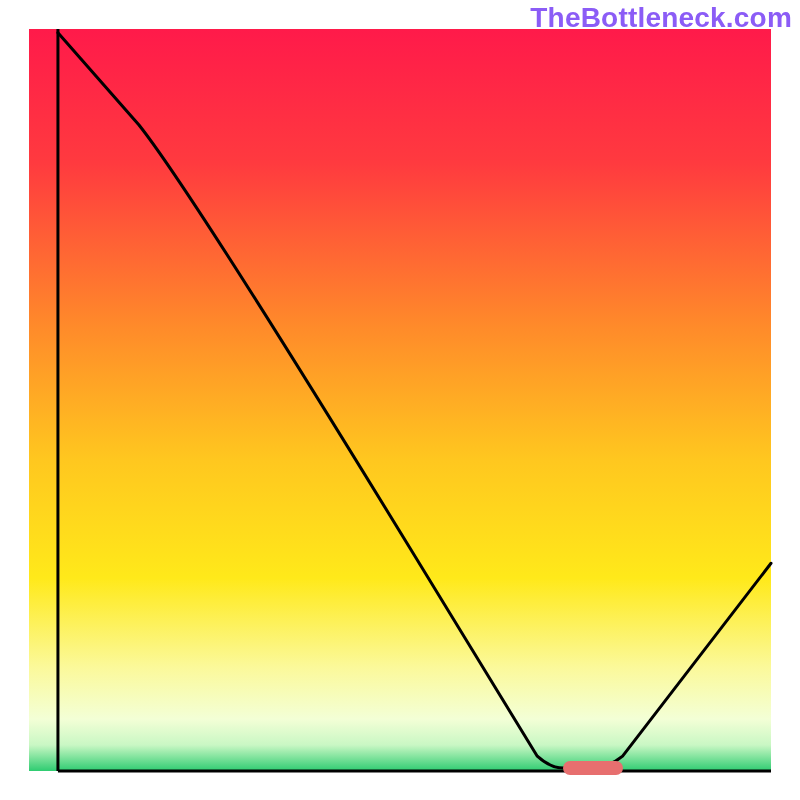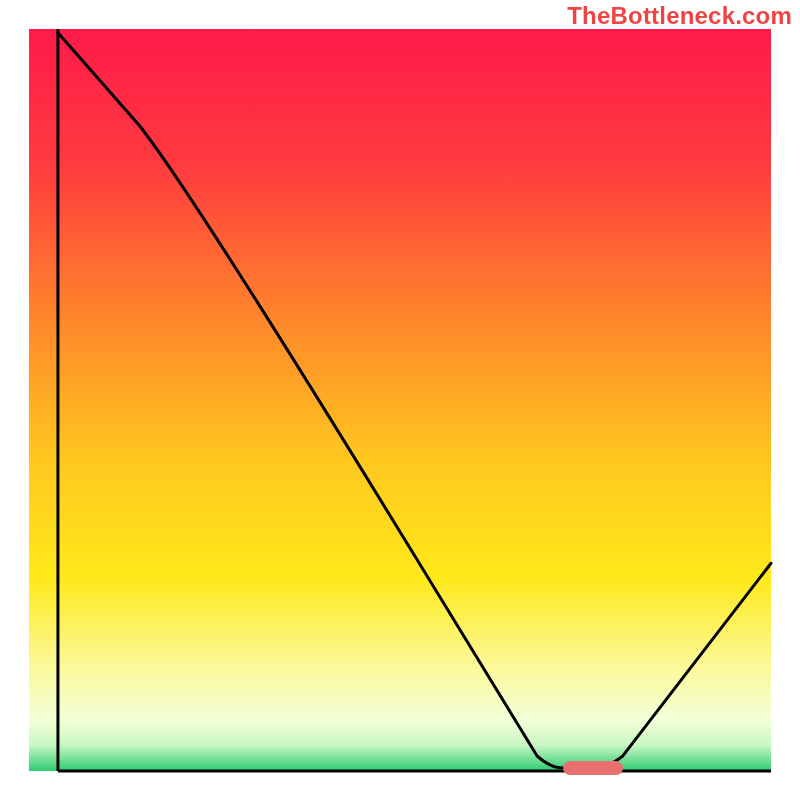--- a/index.html
+++ b/index.html
@@ -13,23 +13,23 @@
   }
   .canvas {
     position: relative;
     width: 800px;
     height: 800px;
   }
   .watermark {
     position: absolute;
     top: 2px;
     right: 8px;
-    font-size: 24px;
+    font-size: 28px;
     font-weight: 600;
-    color: #ef4444;
+    color: #8b5cf6;
     letter-spacing: 0.2px;
   }
   svg.chart {
     position: absolute;
     left: 0;
     top: 0;
     width: 800px;
     height: 800px;
   }
   .optimal-marker {

